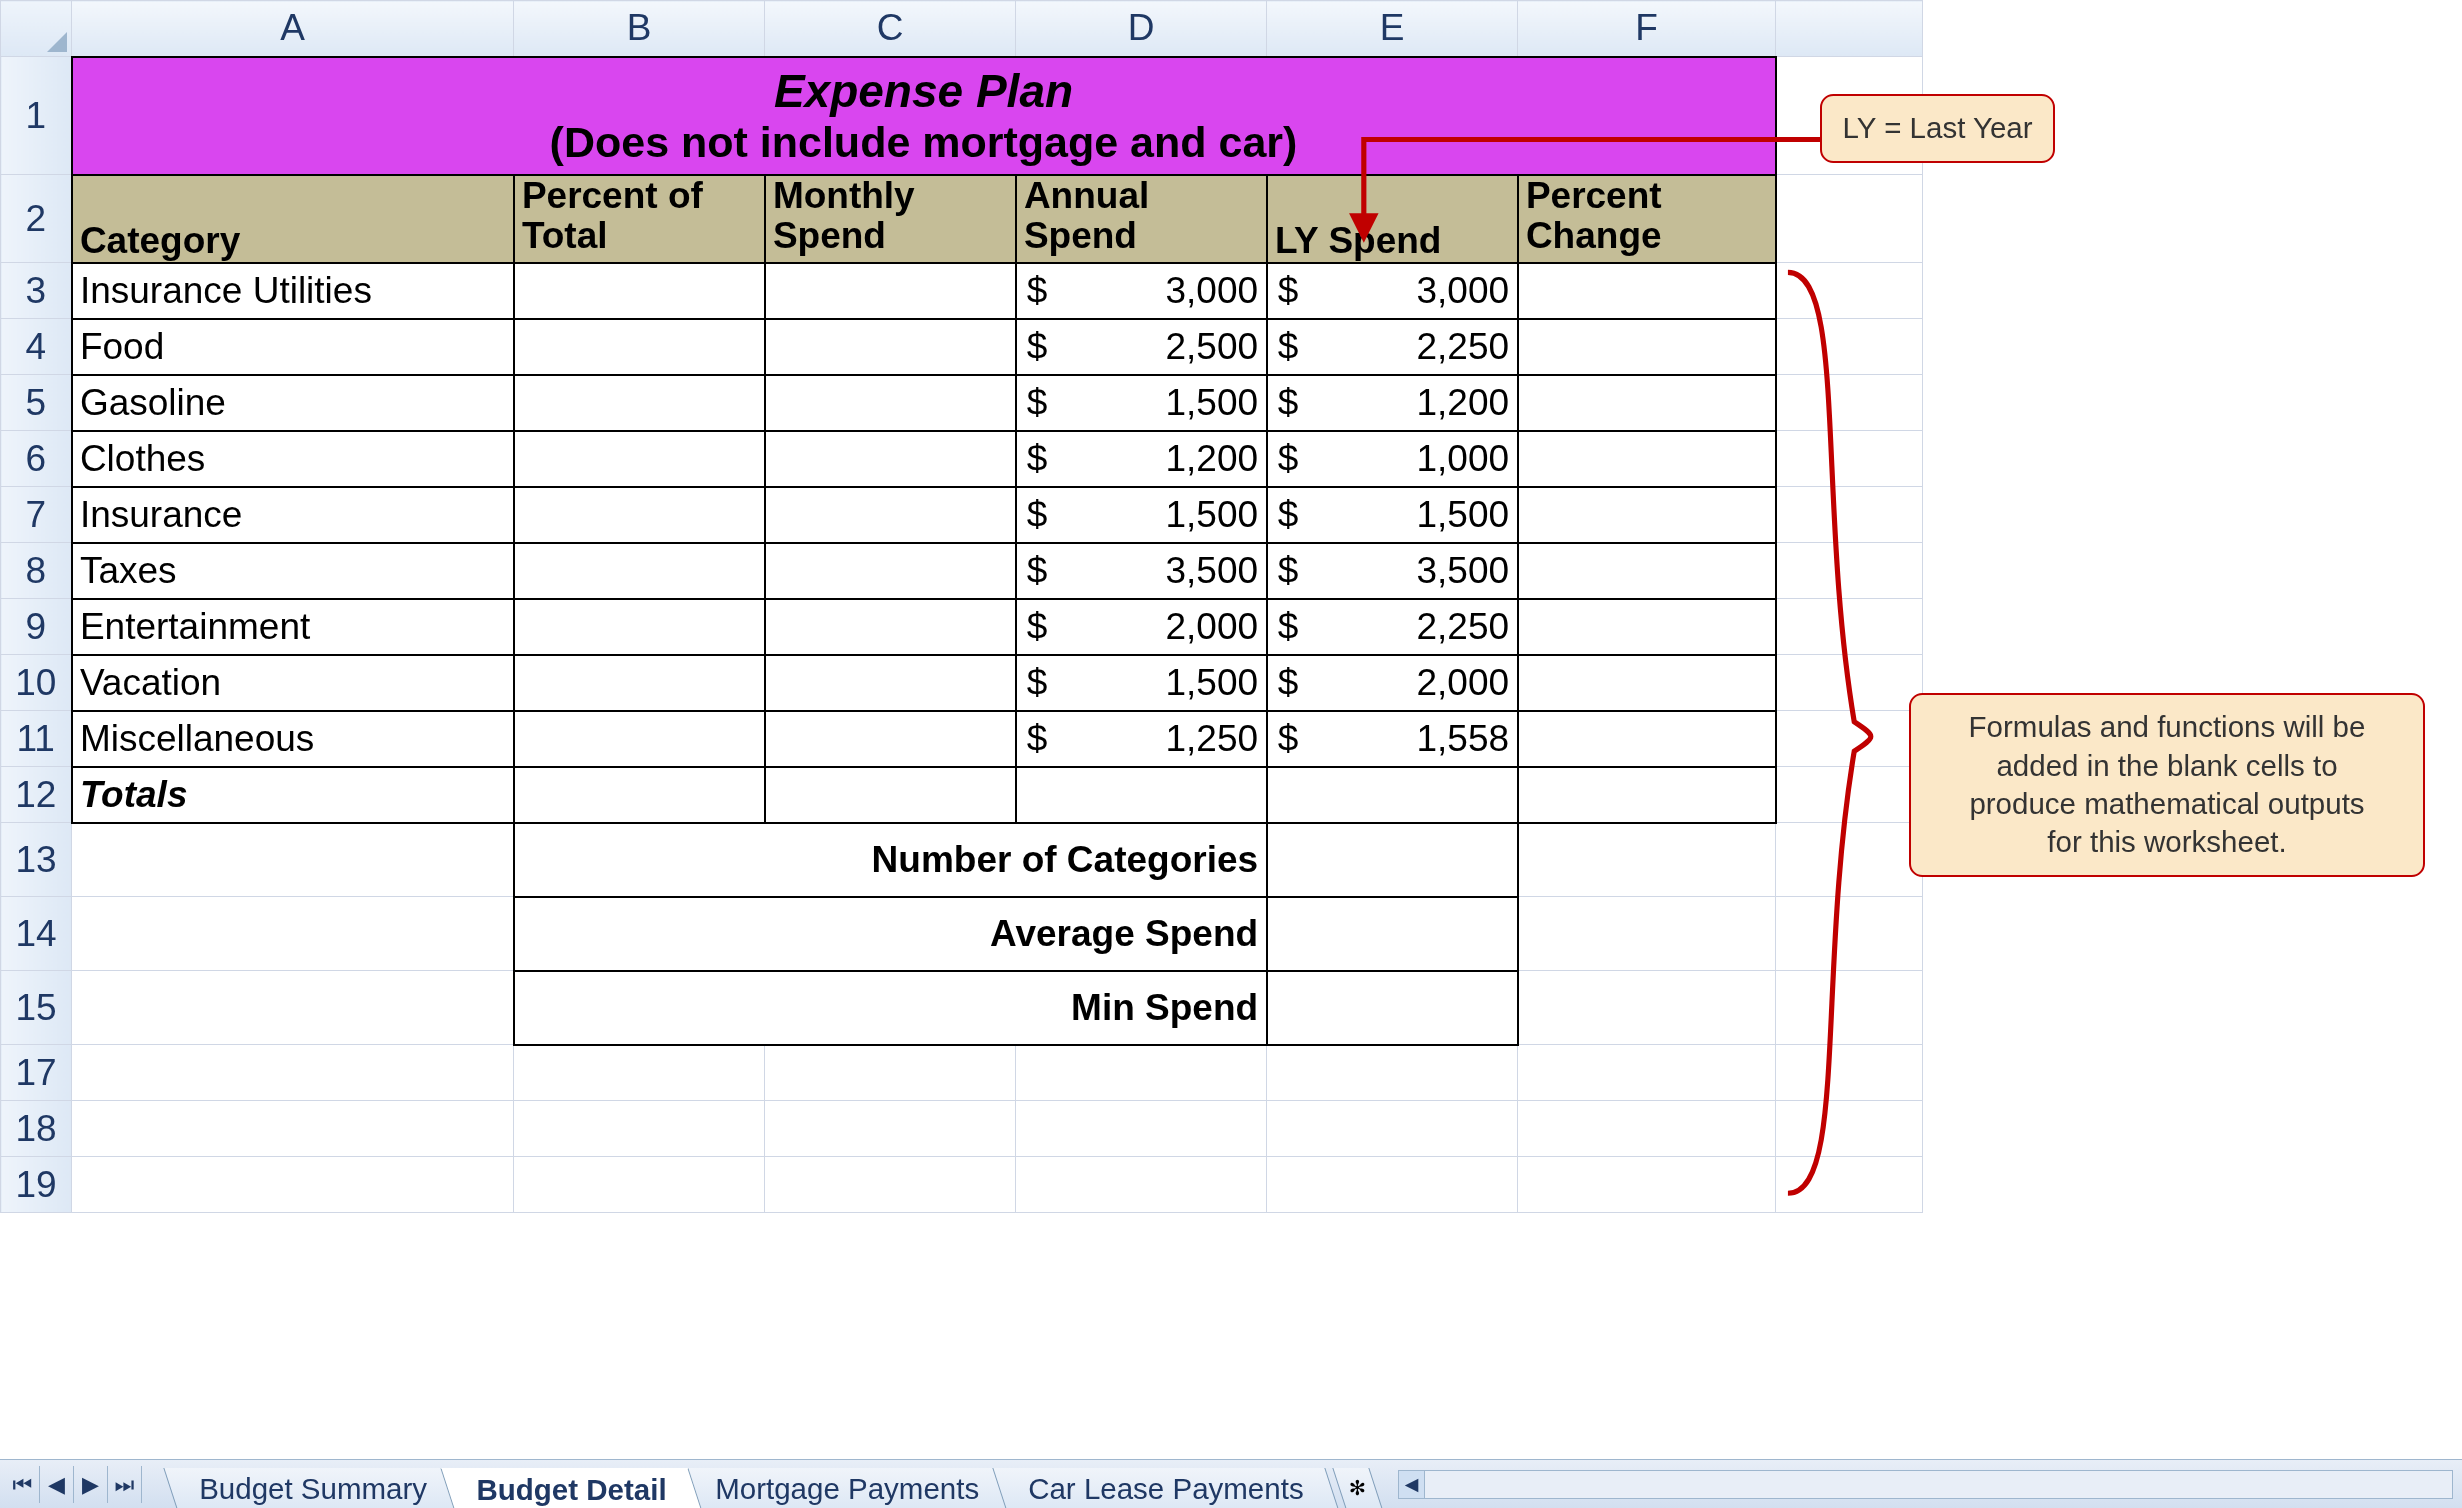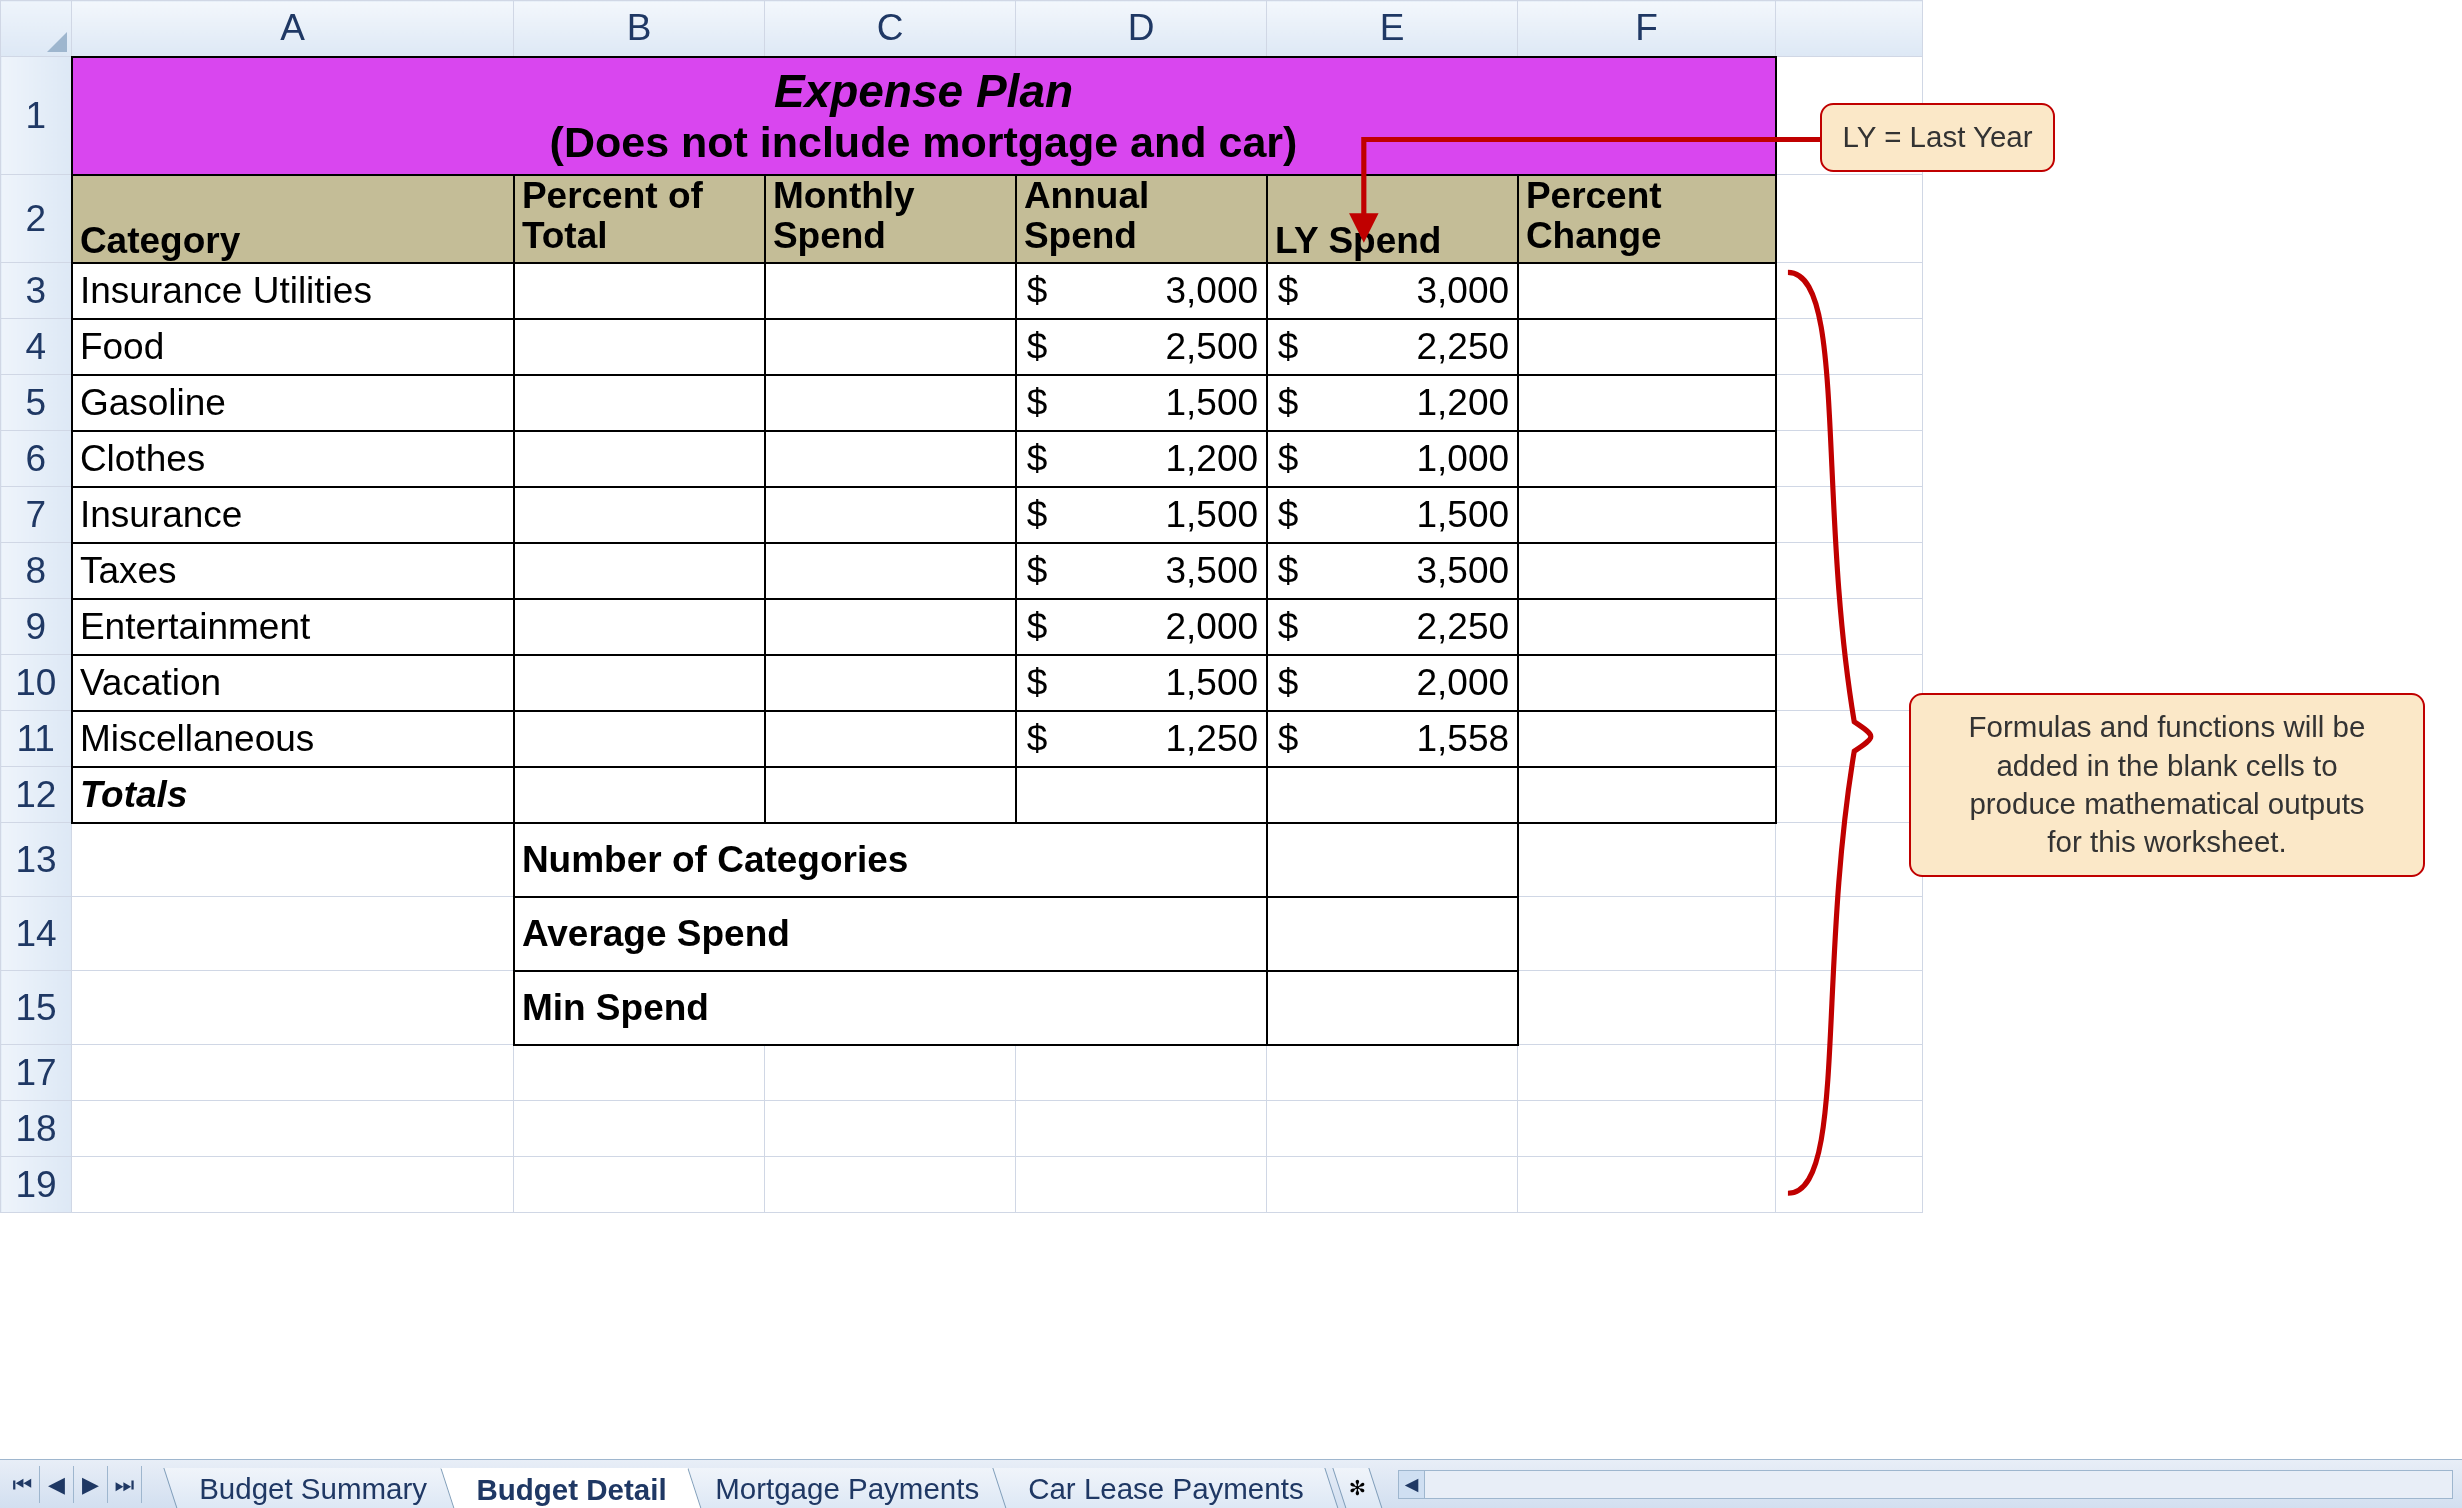--- a/index.html
+++ b/index.html
@@ -120,20 +120,21 @@
     left: 10.3px;
   }
   .totals {
     font-style: italic;
     font-weight: bold;
   }
   .summary-label {
     border: 2.2px solid #000 !important;
     font-weight: bold;
     font-size: 34px;
+    text-align: right;
     padding-right: 8.8px;
     background: #fff;
     height: 74px !important;
   }
   .summary-val {
     border: 2.2px solid #000 !important;
     background: #fff;
     height: 74px !important;
   }
   .blank {
@@ -439,21 +440,21 @@
           <td class="blank"></td>
           <td class="blank"></td>
           <td class="blank"></td>
           <td class="blank"></td>
           <td class="blank"></td>
           <td class="blank"></td>
   </tr>
 </tbody>
     </table>
 
-<div class="callout" style="top:103px; left:1820px;">
+<div class="callout" style="top:94px; left:1820px;">
   <span>LY = Last Year</span>
 </div>
 <svg class="arrow-svg" style="top:88px; left:1312px; width:516px; height:162px;" viewBox="0 0 700 220" width="516" height="162">
   <path d="M 690 70 L 70 70 L 70 190" stroke="#c00000" stroke-width="7" fill="none"></path>
   <polygon points="70,210 50,170 90,170" fill="#c00000"></polygon>
 </svg>
 
 <svg class="arrow-svg" style="top:265px; left:1773px; width:133px; height:943px;" viewBox="0 0 180 1280" width="133" height="943">
   <path d="M 20 10 C 100 10, 60 320, 110 620 C 140 640, 140 640, 110 660 C 60 960, 100 1260, 20 1260" stroke="#c00000" stroke-width="7" fill="none"></path>
 </svg>

